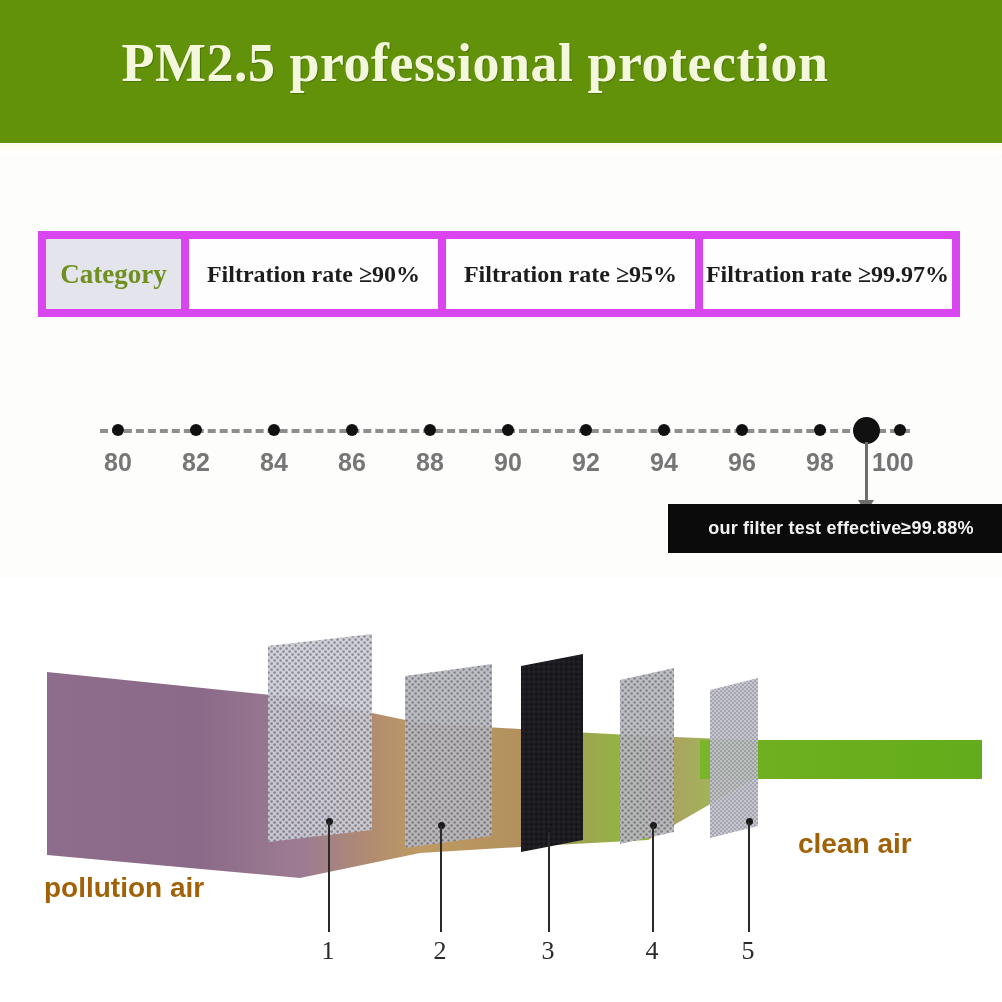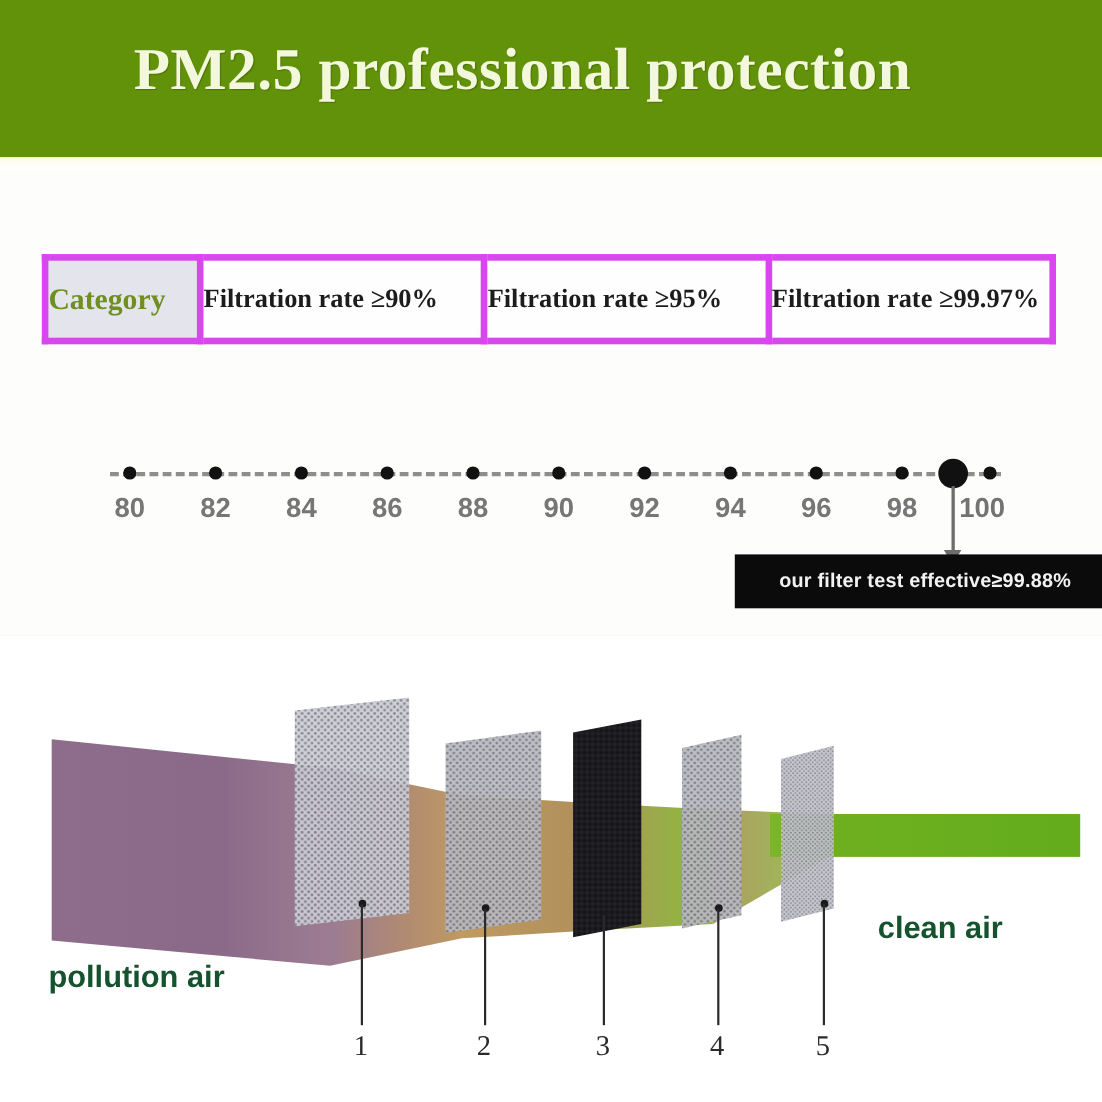--- a/index.html
+++ b/index.html
@@ -65,25 +65,26 @@
 
   .cat-table {
     position: absolute;
     left: 38px;
     top: 231px;
     width: 922px;
     border-collapse: collapse;
     table-layout: fixed;
   }
   .cat-table td {
-    border: 6px solid #d946ef;
+    border: 8px solid #d946ef;
     height: 70px;
     font-family: "Liberation Serif", "DejaVu Serif", serif;
     font-size: 25px;
     color: #1c1c1c;
+    text-align: center;
     vertical-align: middle;
     background: #fefefe;
     padding: 0;
   }
   .cat-table td.head-cell {
     background: #e4e4ec;
     color: #6f8f20;
     font-weight: bold;
     font-size: 27px;
     width: 135px;
@@ -222,21 +223,21 @@
     height: 7px;
     margin-left: -2px;
     border-radius: 50%;
     background: #1a1a1a;
   }
   .air-text {
     position: absolute;
     font-family: "Liberation Sans", "DejaVu Sans", sans-serif;
     font-weight: bold;
     font-size: 28px;
-    color: #14532d;
+    color: #a16207;
     white-space: nowrap;
   }
   .air-text.pollution { left: 44px; top: 872px; }
   .air-text.clean { left: 798px; top: 828px; }
 </style>
 </head>
 <body>
 
 <div id="page">
 

